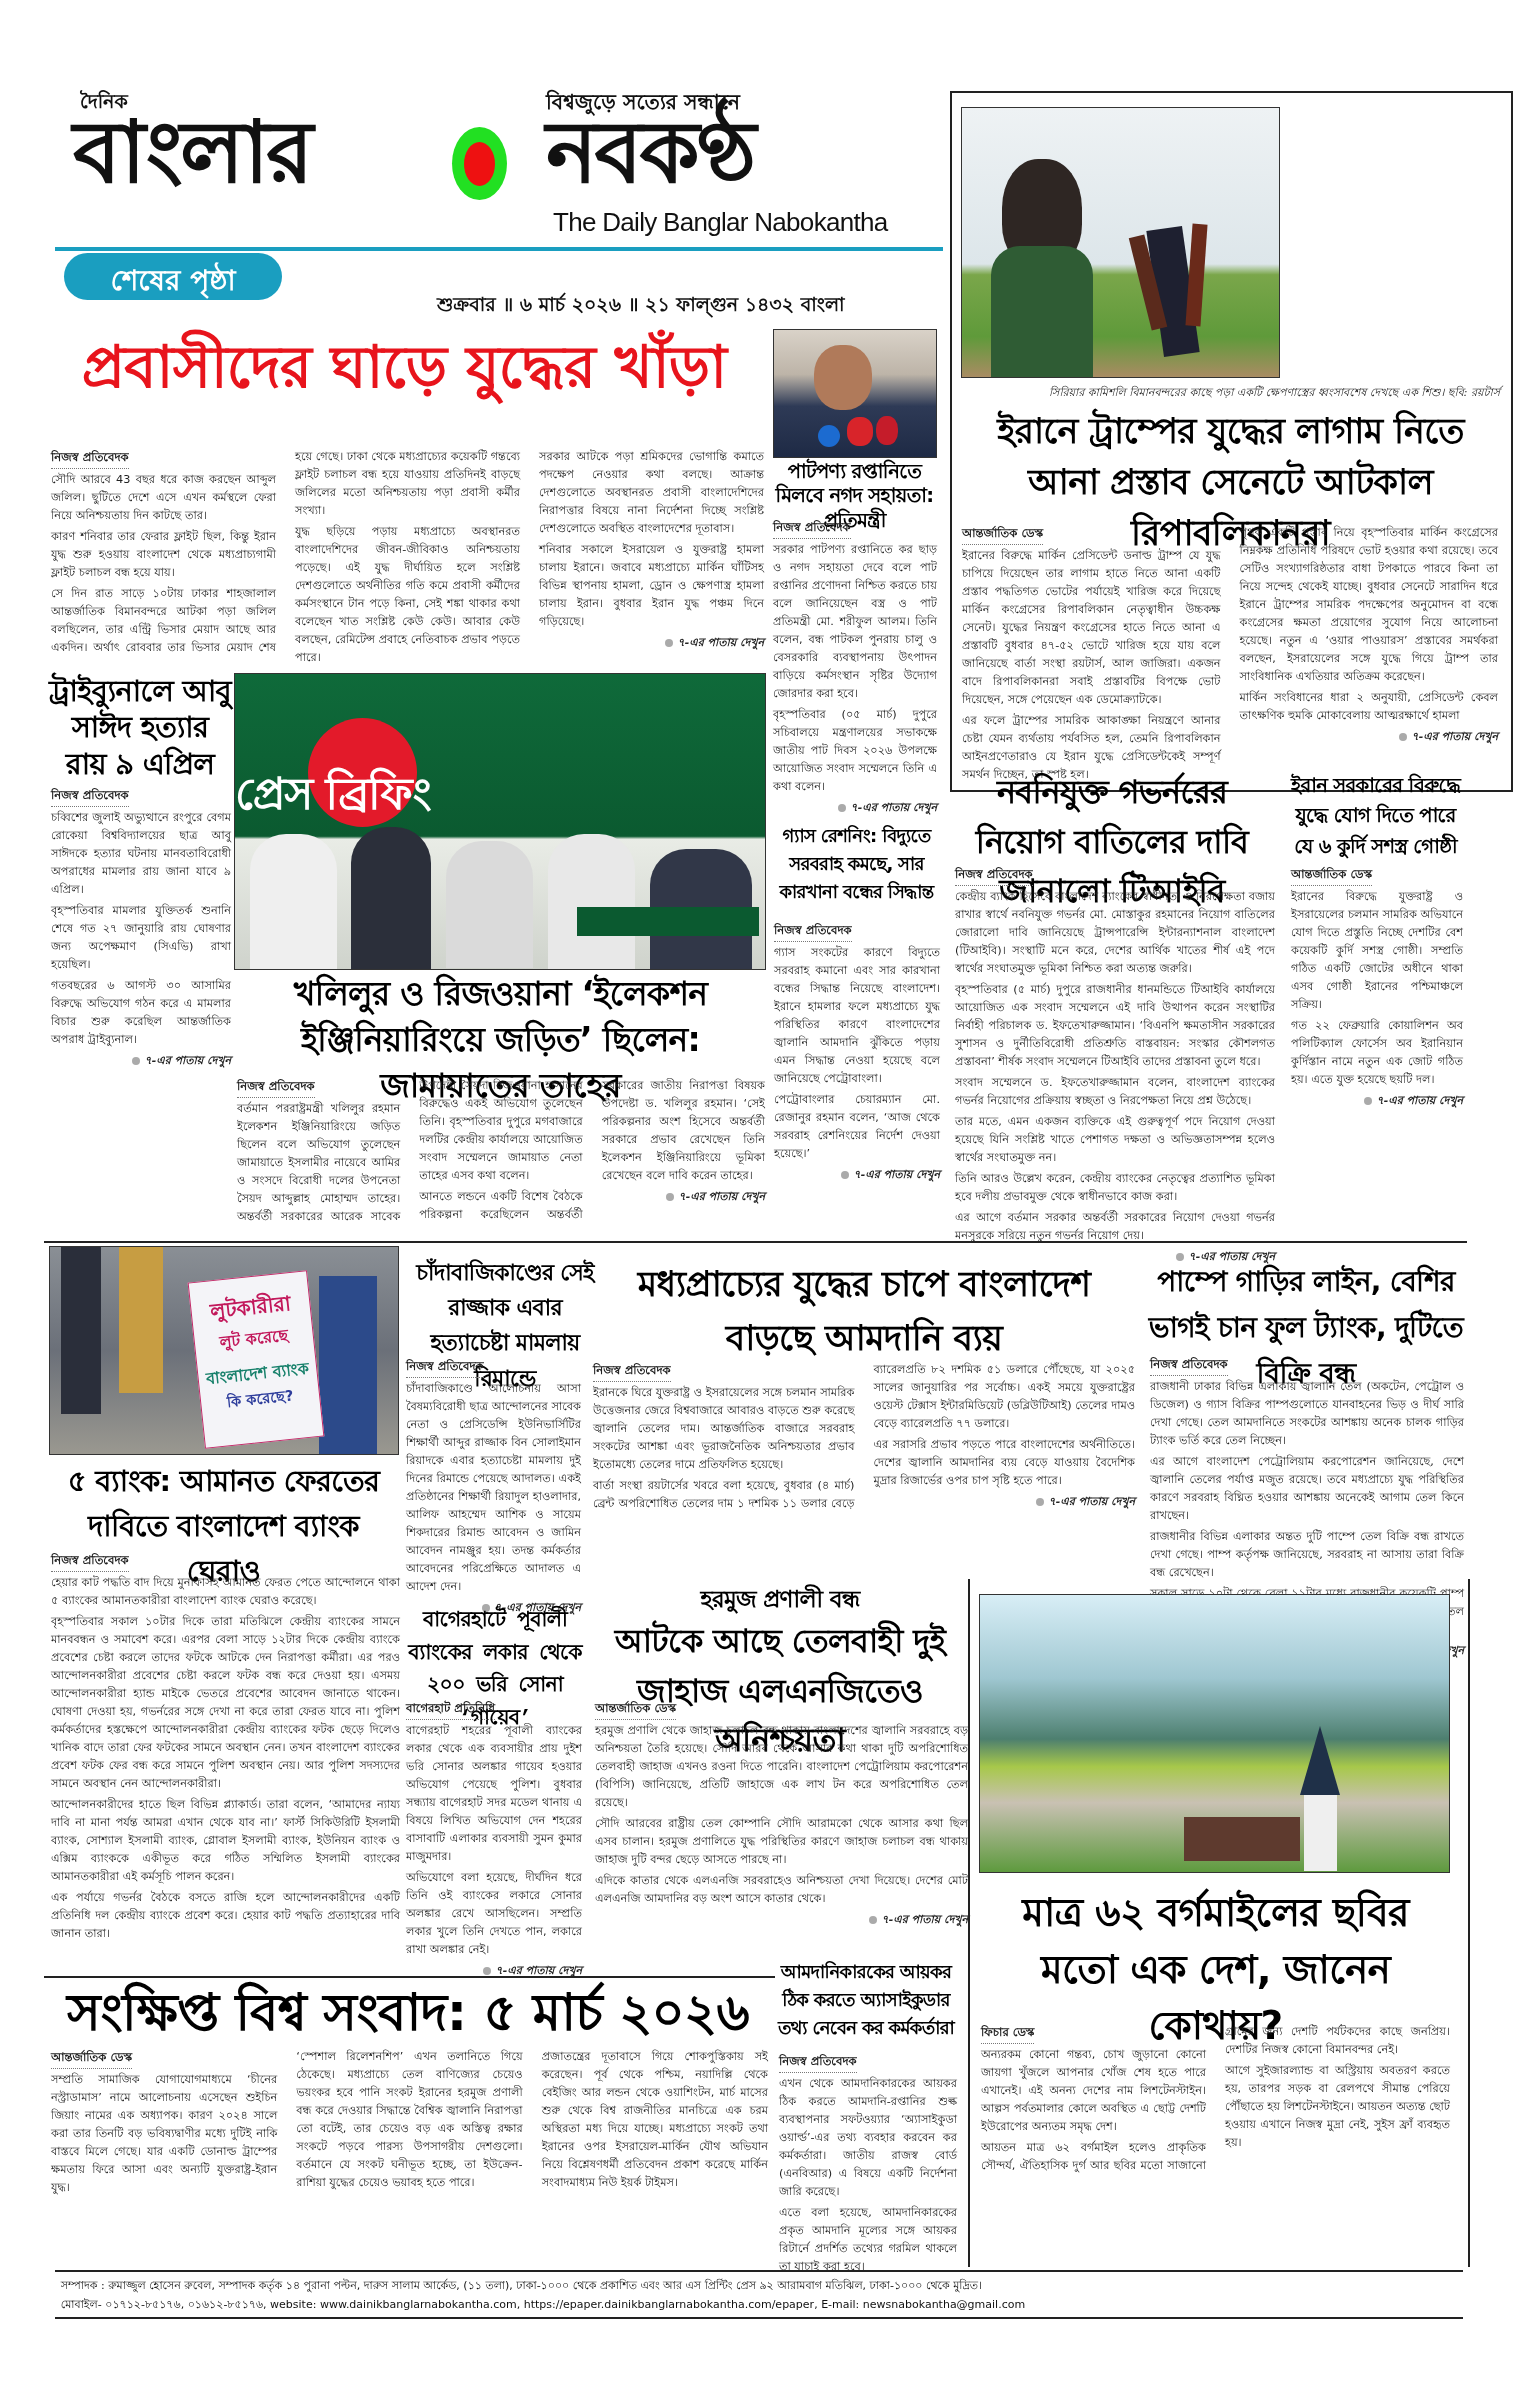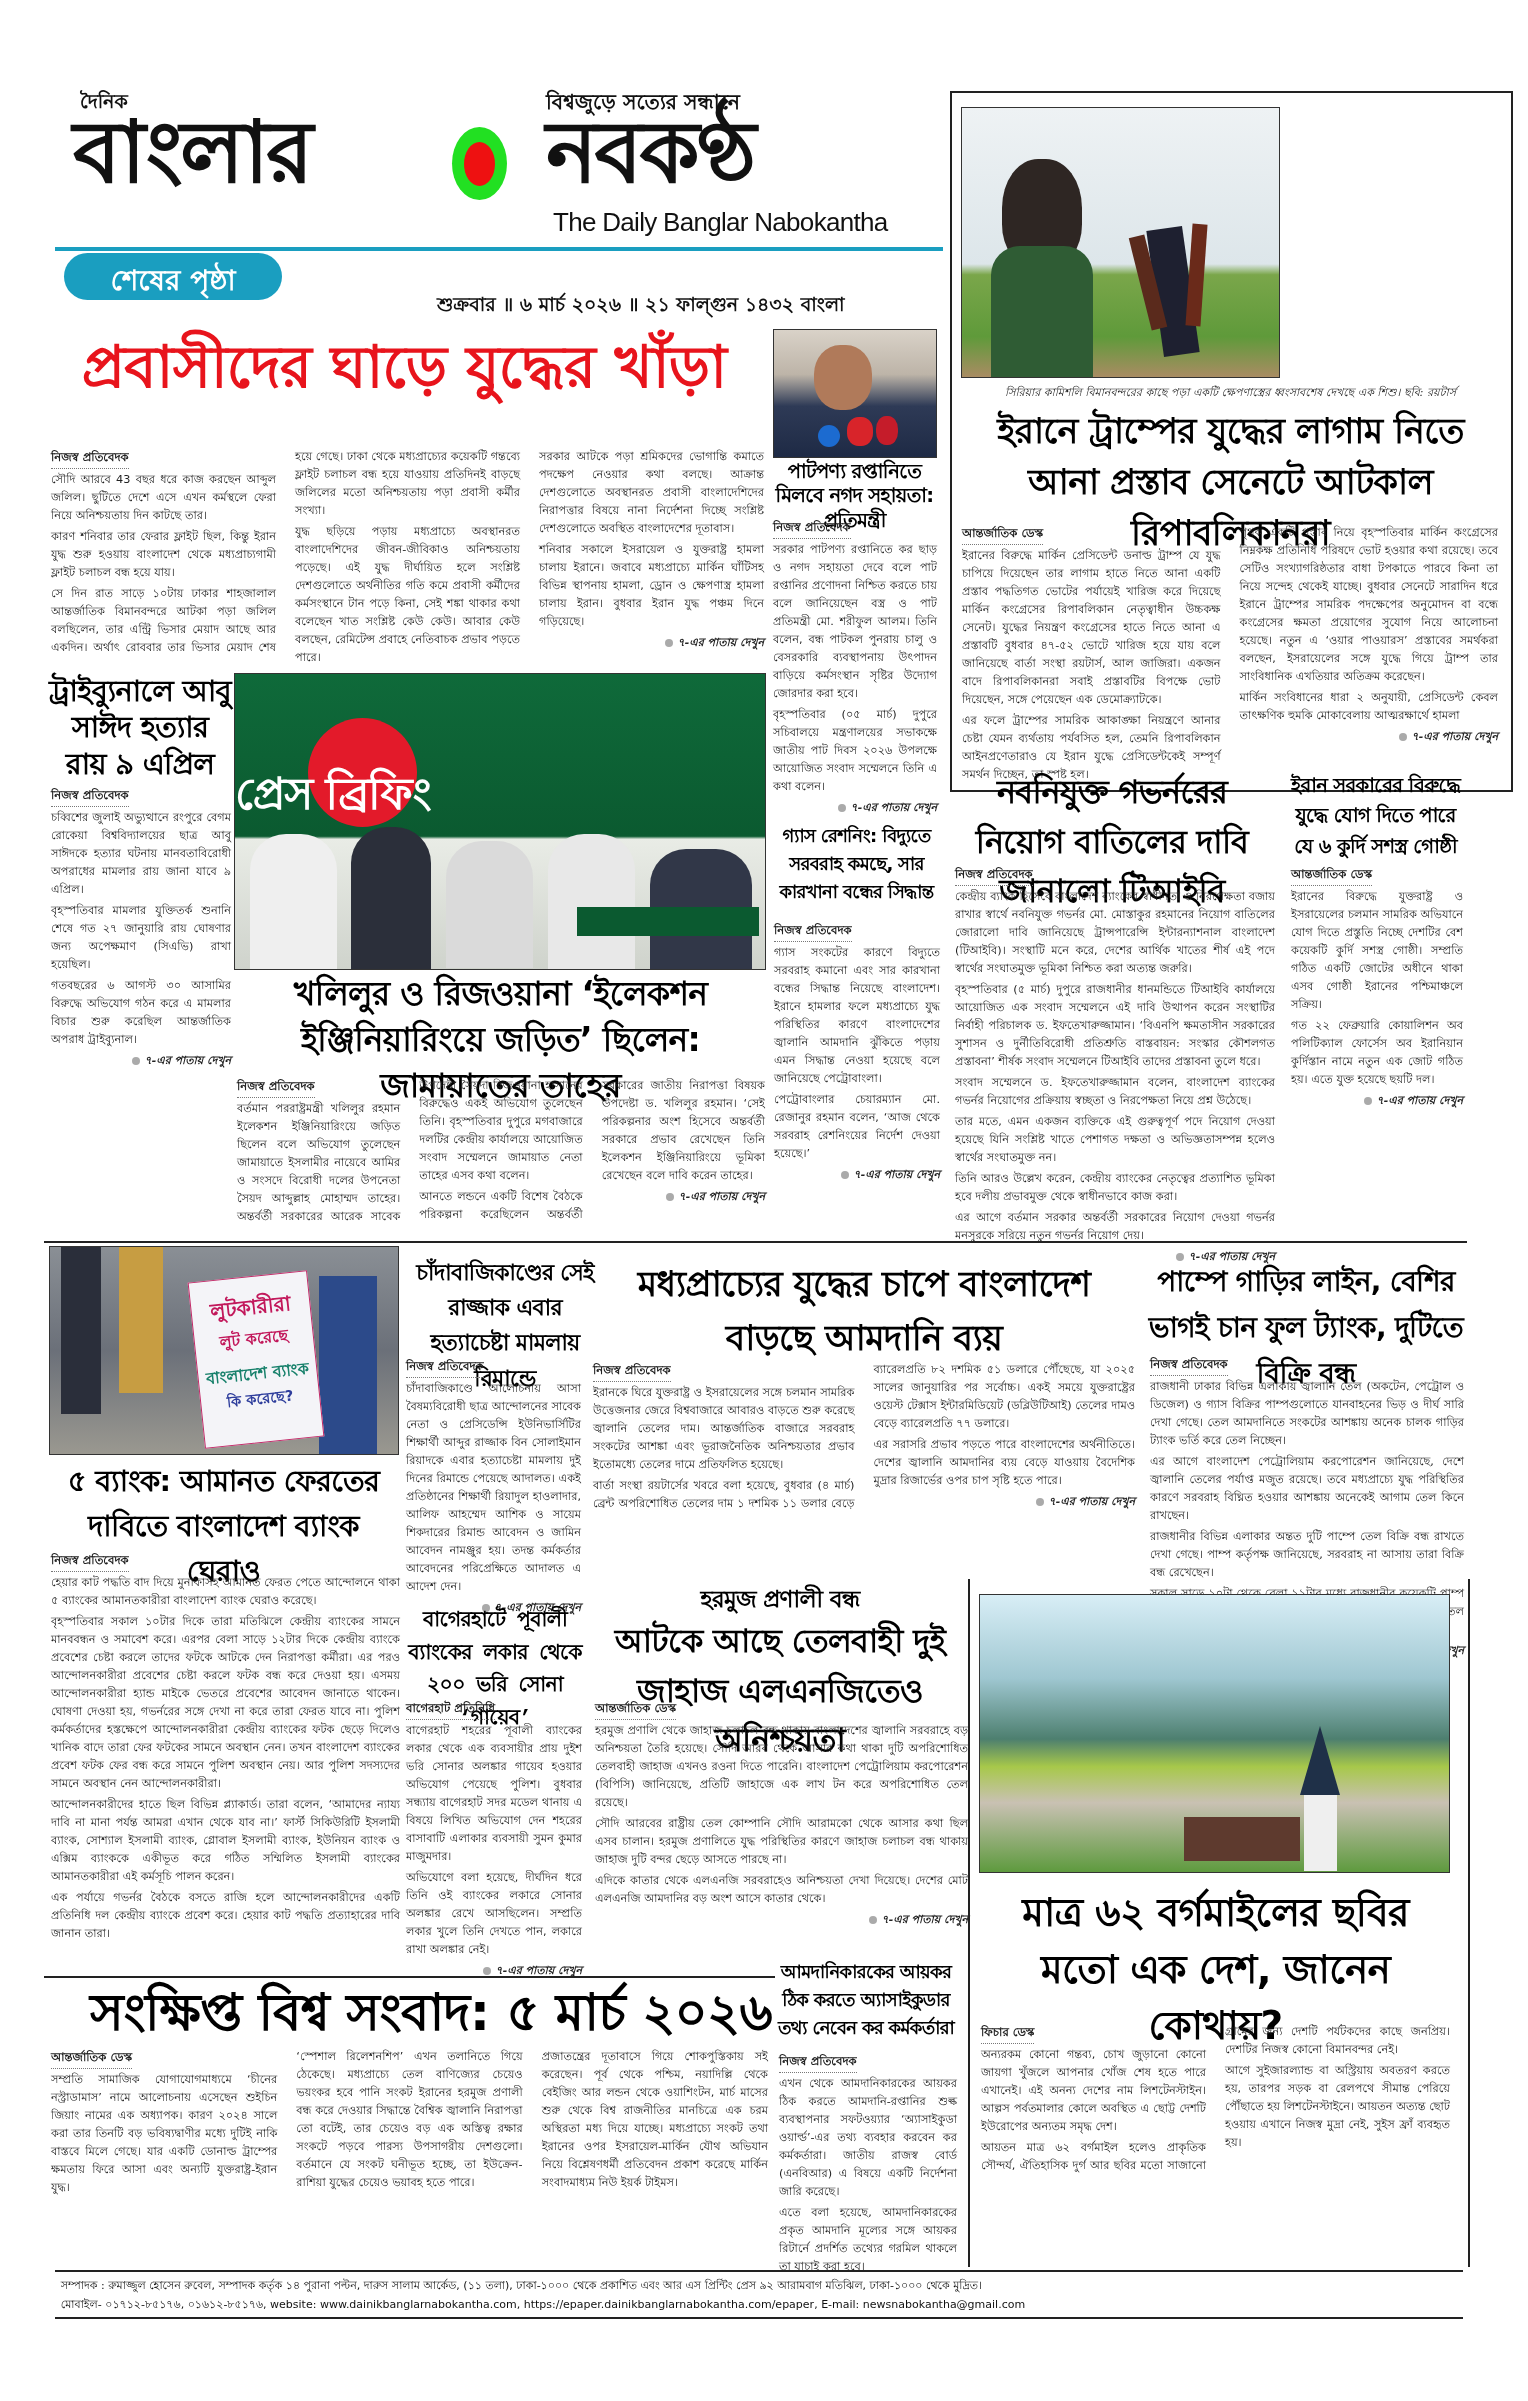--- a/index.html
+++ b/index.html
@@ -7,21 +7,21 @@
   .abs{position:absolute;}
   .hl{font-family:"DejaVu Sans",sans-serif;font-weight:bold;text-align:center;line-height:1.25;color:#000;margin:0;letter-spacing:-0.7px;}
   .body{font-size:11.3px;line-height:18px;text-align:justify;color:#222;}
   .byline{font-weight:bold;font-size:11.6px;display:inline-block;border-bottom:1.5px dotted #777;padding-bottom:1.5px;margin-bottom:2.9px;}
   .cont{font-style:italic;font-weight:bold;font-size:11px;text-align:right;margin-top:2.9px;}
   .cont .dot{display:inline-block;width:8px;height:8px;border-radius:50%;background:#aaa;margin-right:4.4px;vertical-align:middle;}
   .cols2{column-count:2;column-gap:19px;}
   .cols3{column-count:3;column-gap:19px;}
   .hrule{position:absolute;background:#222;height:1.5px;}
   .photo{position:absolute;overflow:hidden;border:1.5px solid #333;}
-  .caption{font-style:italic;font-size:11px;text-align:center;color:#222;}
+  .caption{font-style:italic;font-size:11px;text-align:right;color:#222;}
   p{margin:0 0 2.9px 0;}
 </style>
 </head>
 <body>
 
 <div class="abs" style="left:44px;top:87px;width:910px;height:175px;">
   <div class="abs" style="left:36px;top:0;font-size:19px;font-weight:bold;">দৈনিক</div>
   <div class="abs" style="left:502px;top:0;font-size:20.4px;font-weight:bold;">বিশ্বজুড়ে সত্যের সন্ধানে</div>
   <div class="abs" style="left:29px;top:22px;font-size:86px;font-weight:bold;line-height:1;letter-spacing:-2.9px;">বাংলার</div>
   <div class="abs" style="left:408px;top:40px;width:55px;height:73px;border-radius:50%;background:#22e022;">
@@ -222,21 +222,21 @@
 <div class="abs" style="left:981px;top:2023px;width:469px;">
   <div class="cols2 body">
     <span class="byline">ফিচার ডেস্ক</span>
     <p>অন্যরকম কোনো গন্তব্য, চোখ জুড়ানো কোনো জায়গা খুঁজলে আপনার খোঁজ শেষ হতে পারে এখানেই। এই অনন্য দেশের নাম লিশটেনস্টাইন। আল্পস পর্বতমালার কোলে অবস্থিত এ ছোট্ট দেশটি ইউরোপের অন্যতম সমৃদ্ধ দেশ।</p>
     <p>আয়তন মাত্র ৬২ বর্গমাইল হলেও প্রাকৃতিক সৌন্দর্য, ঐতিহাসিক দুর্গ আর ছবির মতো সাজানো গ্রামের জন্য দেশটি পর্যটকদের কাছে জনপ্রিয়। দেশটির নিজস্ব কোনো বিমানবন্দর নেই।</p>
     <p>আগে সুইজারল্যান্ড বা অস্ট্রিয়ায় অবতরণ করতে হয়, তারপর সড়ক বা রেলপথে সীমান্ত পেরিয়ে পৌঁছাতে হয় লিশটেনস্টাইনে। আয়তন অত্যন্ত ছোট হওয়ায় এখানে নিজস্ব মুদ্রা নেই, সুইস ফ্রাঁ ব্যবহৃত হয়।</p>
   </div>
 </div>
 
 <div class="hrule" style="left:44px;top:1976px;width:731px;height:2.2px;"></div>
-<h2 class="hl abs" style="left:44px;top:1981px;width:728px;font-size:51px;text-align:right;">সংক্ষিপ্ত বিশ্ব সংবাদ: ৫ মার্চ ২০২৬</h2>
+<h2 class="hl abs" style="left:44px;top:1981px;width:728px;font-size:51px;text-align:center;">সংক্ষিপ্ত বিশ্ব সংবাদ: ৫ মার্চ ২০২৬</h2>
 <div class="abs" style="left:51px;top:2048px;width:717px;">
   <div class="cols3 body">
     <span class="byline">আন্তর্জাতিক ডেস্ক</span>
     <p>সম্প্রতি সামাজিক যোগাযোগমাধ্যমে ‘চীনের নস্ট্রাডামাস’ নামে আলোচনায় এসেছেন শুইচিন জিয়াং নামের এক অধ্যাপক। কারণ ২০২৪ সালে করা তার তিনটি বড় ভবিষ্যদ্বাণীর মধ্যে দুটিই নাকি বাস্তবে মিলে গেছে। যার একটি ডোনাল্ড ট্রাম্পের ক্ষমতায় ফিরে আসা এবং অন্যটি যুক্তরাষ্ট্র-ইরান যুদ্ধ।</p>
     <p>‘স্পেশাল রিলেশনশিপ’ এখন তলানিতে গিয়ে ঠেকেছে। মধ্যপ্রাচ্যে তেল বাণিজ্যের চেয়েও ভয়ংকর হবে পানি সংকট ইরানের হরমুজ প্রণালী বন্ধ করে দেওয়ার সিদ্ধান্তে বৈশ্বিক জ্বালানি নিরাপত্তা তো বটেই, তার চেয়েও বড় এক অস্তিত্ব রক্ষার সংকটে পড়বে পারস্য উপসাগরীয় দেশগুলো। বর্তমানে যে সংকট ঘনীভূত হচ্ছে, তা ইউক্রেন-রাশিয়া যুদ্ধের চেয়েও ভয়াবহ হতে পারে।</p>
     <p>প্রজাতন্ত্রের দূতাবাসে গিয়ে শোকপুস্তিকায় সই করেছেন। পূর্ব থেকে পশ্চিম, নয়াদিল্লি থেকে বেইজিং আর লন্ডন থেকে ওয়াশিংটন, মার্চ মাসের শুরু থেকে বিশ্ব রাজনীতির মানচিত্রে এক চরম অস্থিরতা মধ্য দিয়ে যাচ্ছে। মধ্যপ্রাচ্যে সংকট তথা ইরানের ওপর ইসরায়েল-মার্কিন যৌথ অভিযান নিয়ে বিশ্লেষণধর্মী প্রতিবেদন প্রকাশ করেছে মার্কিন সংবাদমাধ্যম নিউ ইয়র্ক টাইমস।</p>
   </div>
 </div>
 
 <h2 class="hl abs" style="left:775px;top:1958px;width:182px;font-size:18px;line-height:1.55;">আমদানিকারকের আয়কর ঠিক করতে অ্যাসাইকুডার তথ্য নেবেন কর কর্মকর্তারা</h2>

